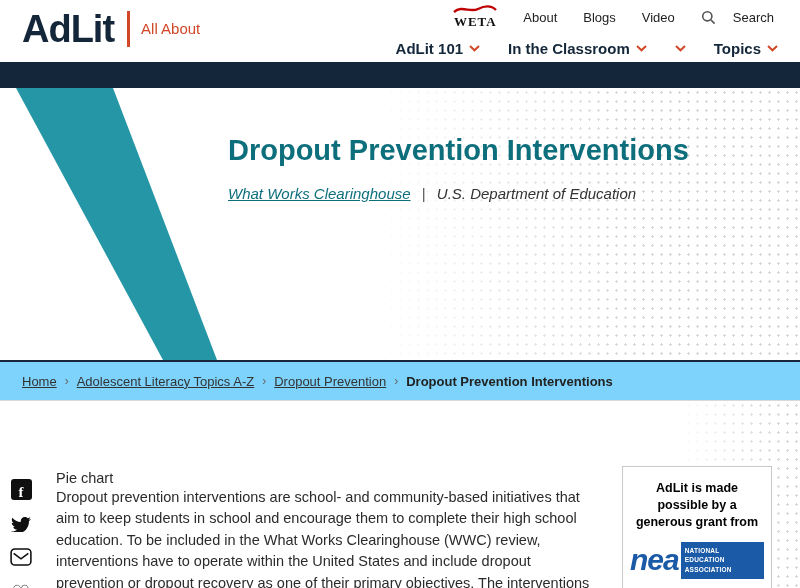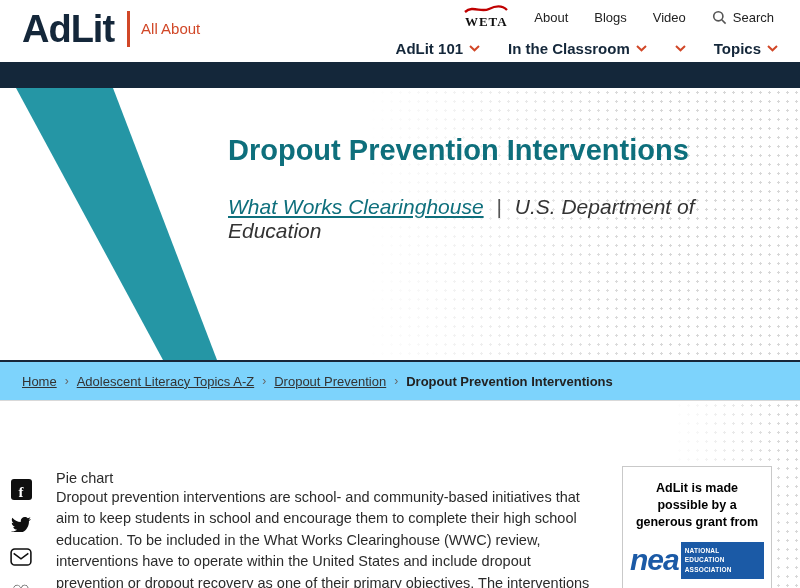--- a/index.html
+++ b/index.html
@@ -5,21 +5,21 @@
   * { margin:0; padding:0; box-sizing:border-box; }
   body { background:#fff; font-family:"Liberation Sans", sans-serif; }
   .page { position:relative; width:800px; height:588px; background:#fff; overflow:hidden; }
 
   
   .topbar { position:absolute; top:0; left:0; right:0; height:34px; background:#fff; }
   .topbar-inner { position:absolute; right:26px; top:5px; display:flex; align-items:center; gap:26px; }
   .weta { display:flex; flex-direction:column; align-items:center; cursor:pointer; }
   .weta-name { font-weight:bold; font-size:13px; letter-spacing:1px; color:#111; font-family:"Liberation Serif", serif; }
   .toplink { font-size:13px; color:#222; text-decoration:none; cursor:pointer; }
-  .searchbox { display:flex; align-items:center; gap:6px; cursor:pointer; }
+  .searchbox { display:flex; align-items:center; gap:17px; cursor:pointer; }
   .searchbox span { font-size:13px; color:#222; }
 
   
   .logo { position:absolute; left:22px; top:10px; display:flex; align-items:center; cursor:pointer; }
   .logo-word { font-size:38px; font-weight:800; color:#14273a; letter-spacing:-1px; line-height:1; }
   .logo-divider { width:3px; height:36px; background:#d14727; margin:0 11px 0 13px; }
   .logo-tag { color:#d14727; font-size:15px; line-height:1.2; font-weight:400; }
   .mainnav { position:absolute; right:22px; top:40px; display:flex; gap:28px; }
   .navitem { display:flex; align-items:center; gap:6px; font-size:15px; font-weight:600; color:#14273a; cursor:pointer; }
 
@@ -28,21 +28,21 @@
   
   .hero { position:absolute; top:88px; left:0; right:0; height:272px; background:#fff; overflow:hidden; }
   .hero::before { content:""; position:absolute; inset:0;
       background-image:radial-gradient(#d7d7d7 1.1px, transparent 1.3px); background-size:9px 9px; }
   .hero::after { content:""; position:absolute; inset:0;
       background:linear-gradient(to right, #fff 0%, #fff 46%, rgba(255,255,255,0) 80%); }
   .hero-shape { position:absolute; inset:0; background:#2596a5; z-index:2;
       clip-path:polygon(16px 0, 113px 0, 217px 100%, 163px 100%); }
   .hero-content { position:absolute; left:228px; top:46px; width:548px; z-index:3; }
   .hero-title { font-size:29px; font-weight:bold; color:#0e6f7c; line-height:1.15; }
-  .hero-source { margin-top:28px; font-size:21px; font-style:italic; }
+  .hero-source { margin-top:18px; font-size:15px; font-style:italic; }
   .hero-source .srclink { color:#0e6f7c; text-decoration:underline; cursor:pointer; }
   .hero-source .sep { color:#555; margin:0 7px; font-style:normal; }
   .hero-source .org { color:#333; }
   .hero-desc { margin-top:24px; font-size:16.5px; color:#333; line-height:1.55; }
 
   
   .crumbbar { position:absolute; top:360px; left:0; right:0; height:41px; background:#7dd3fc;
       border-top:2px solid #17273a; border-bottom:1px solid #d9d9d9;
       display:flex; align-items:center; padding-left:22px; z-index:4; }
   .crumb { font-size:13px; color:#333; text-decoration:underline; cursor:pointer; }

